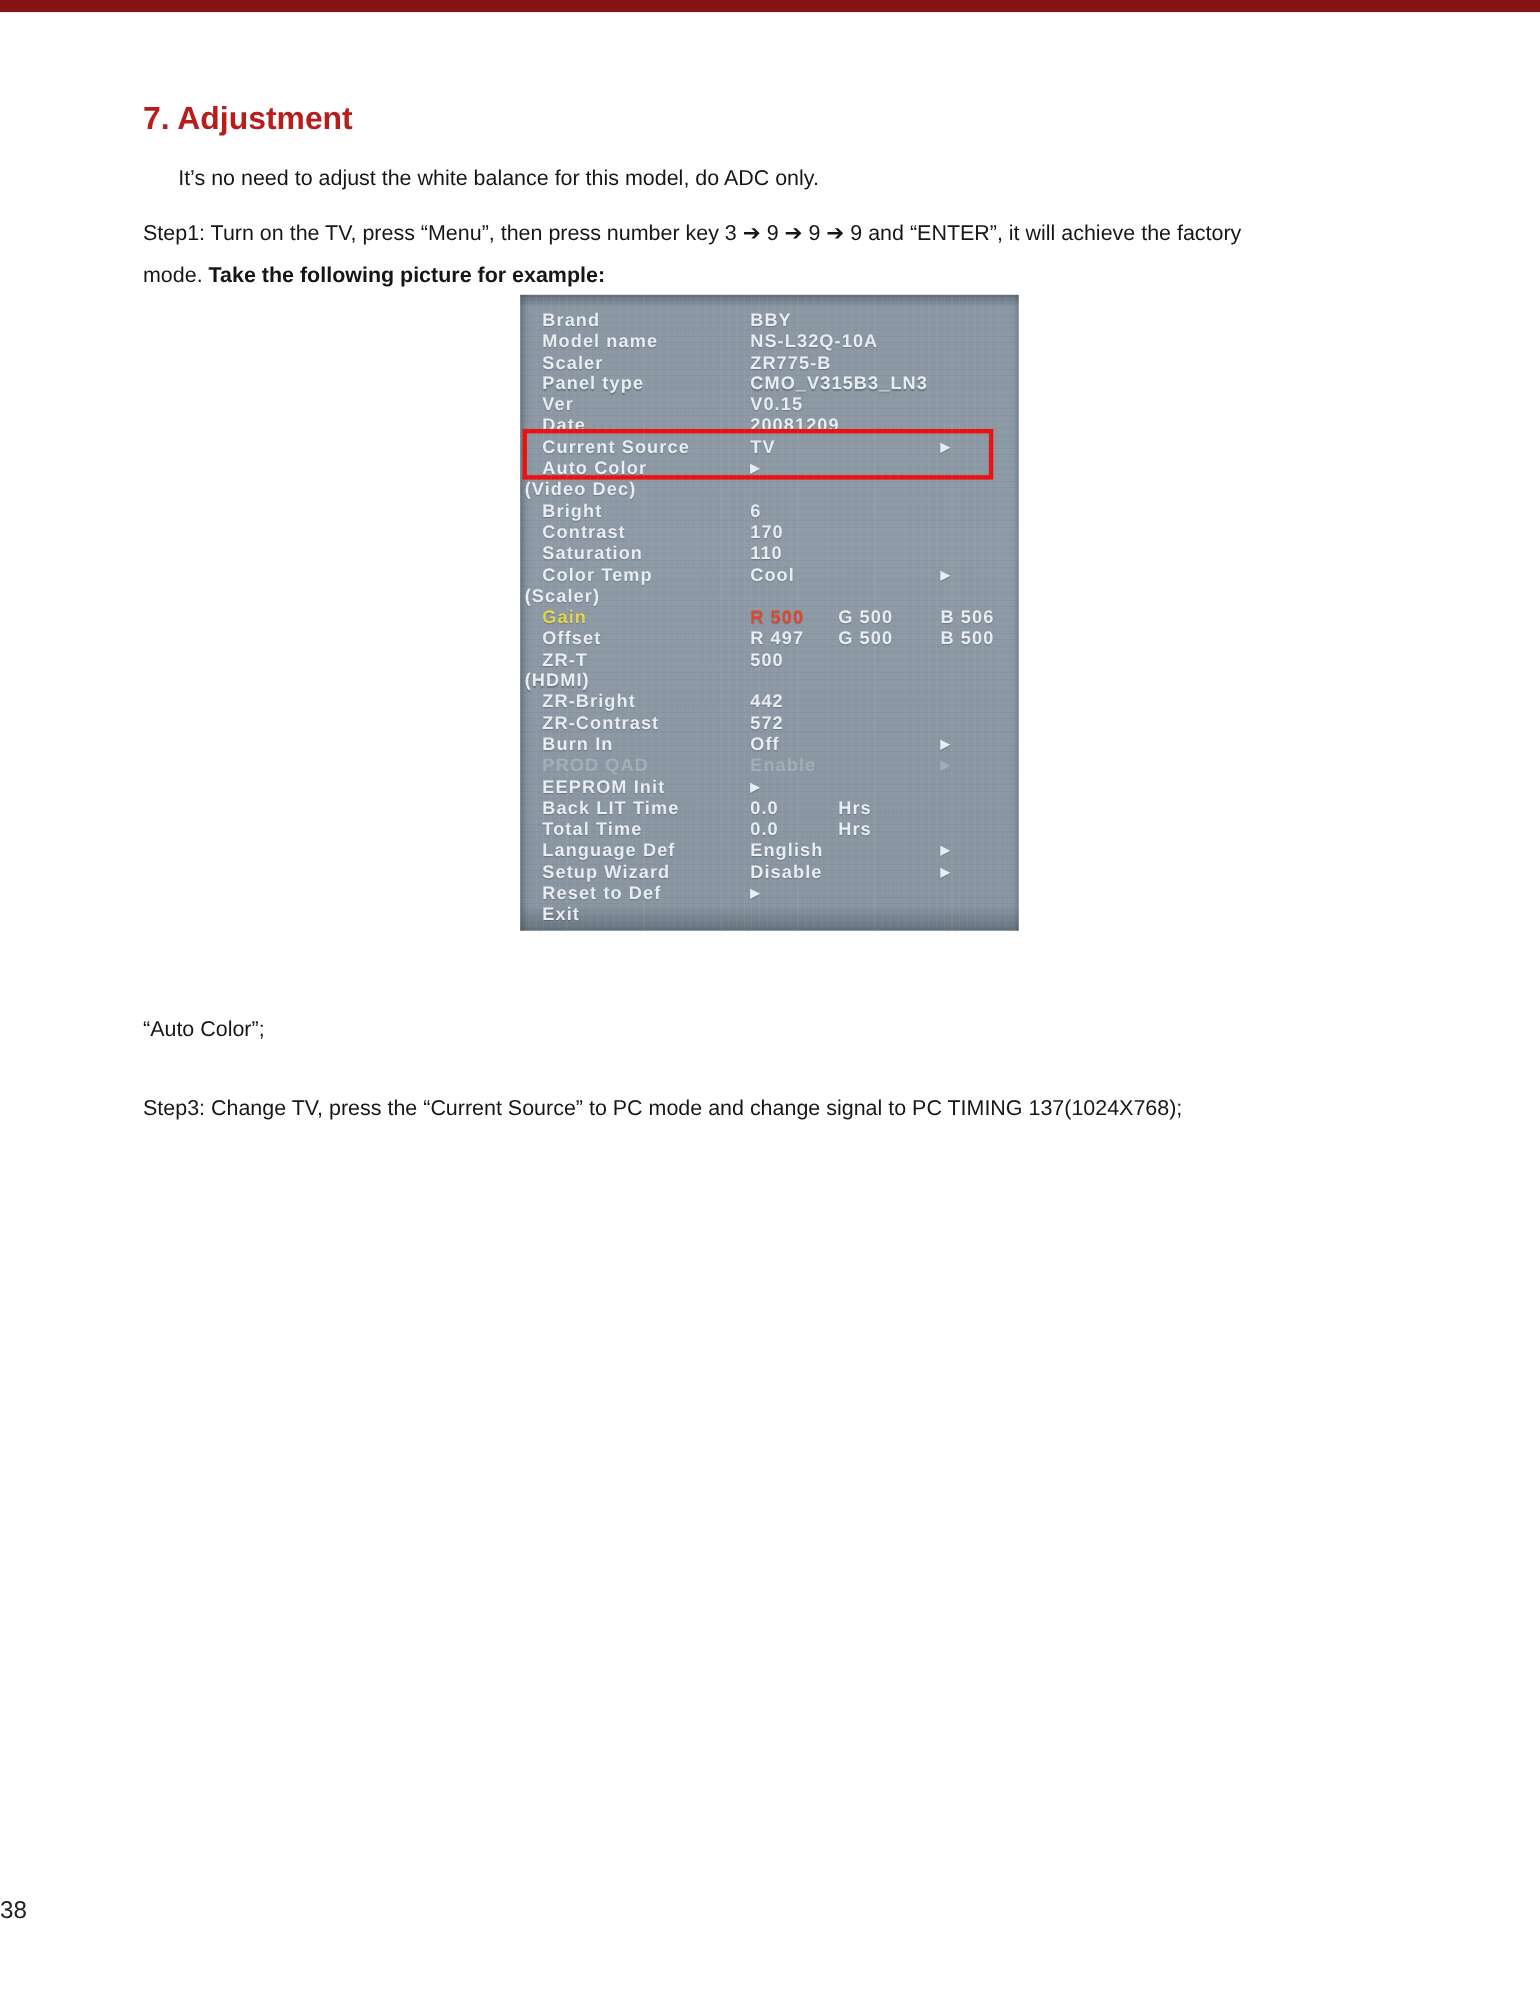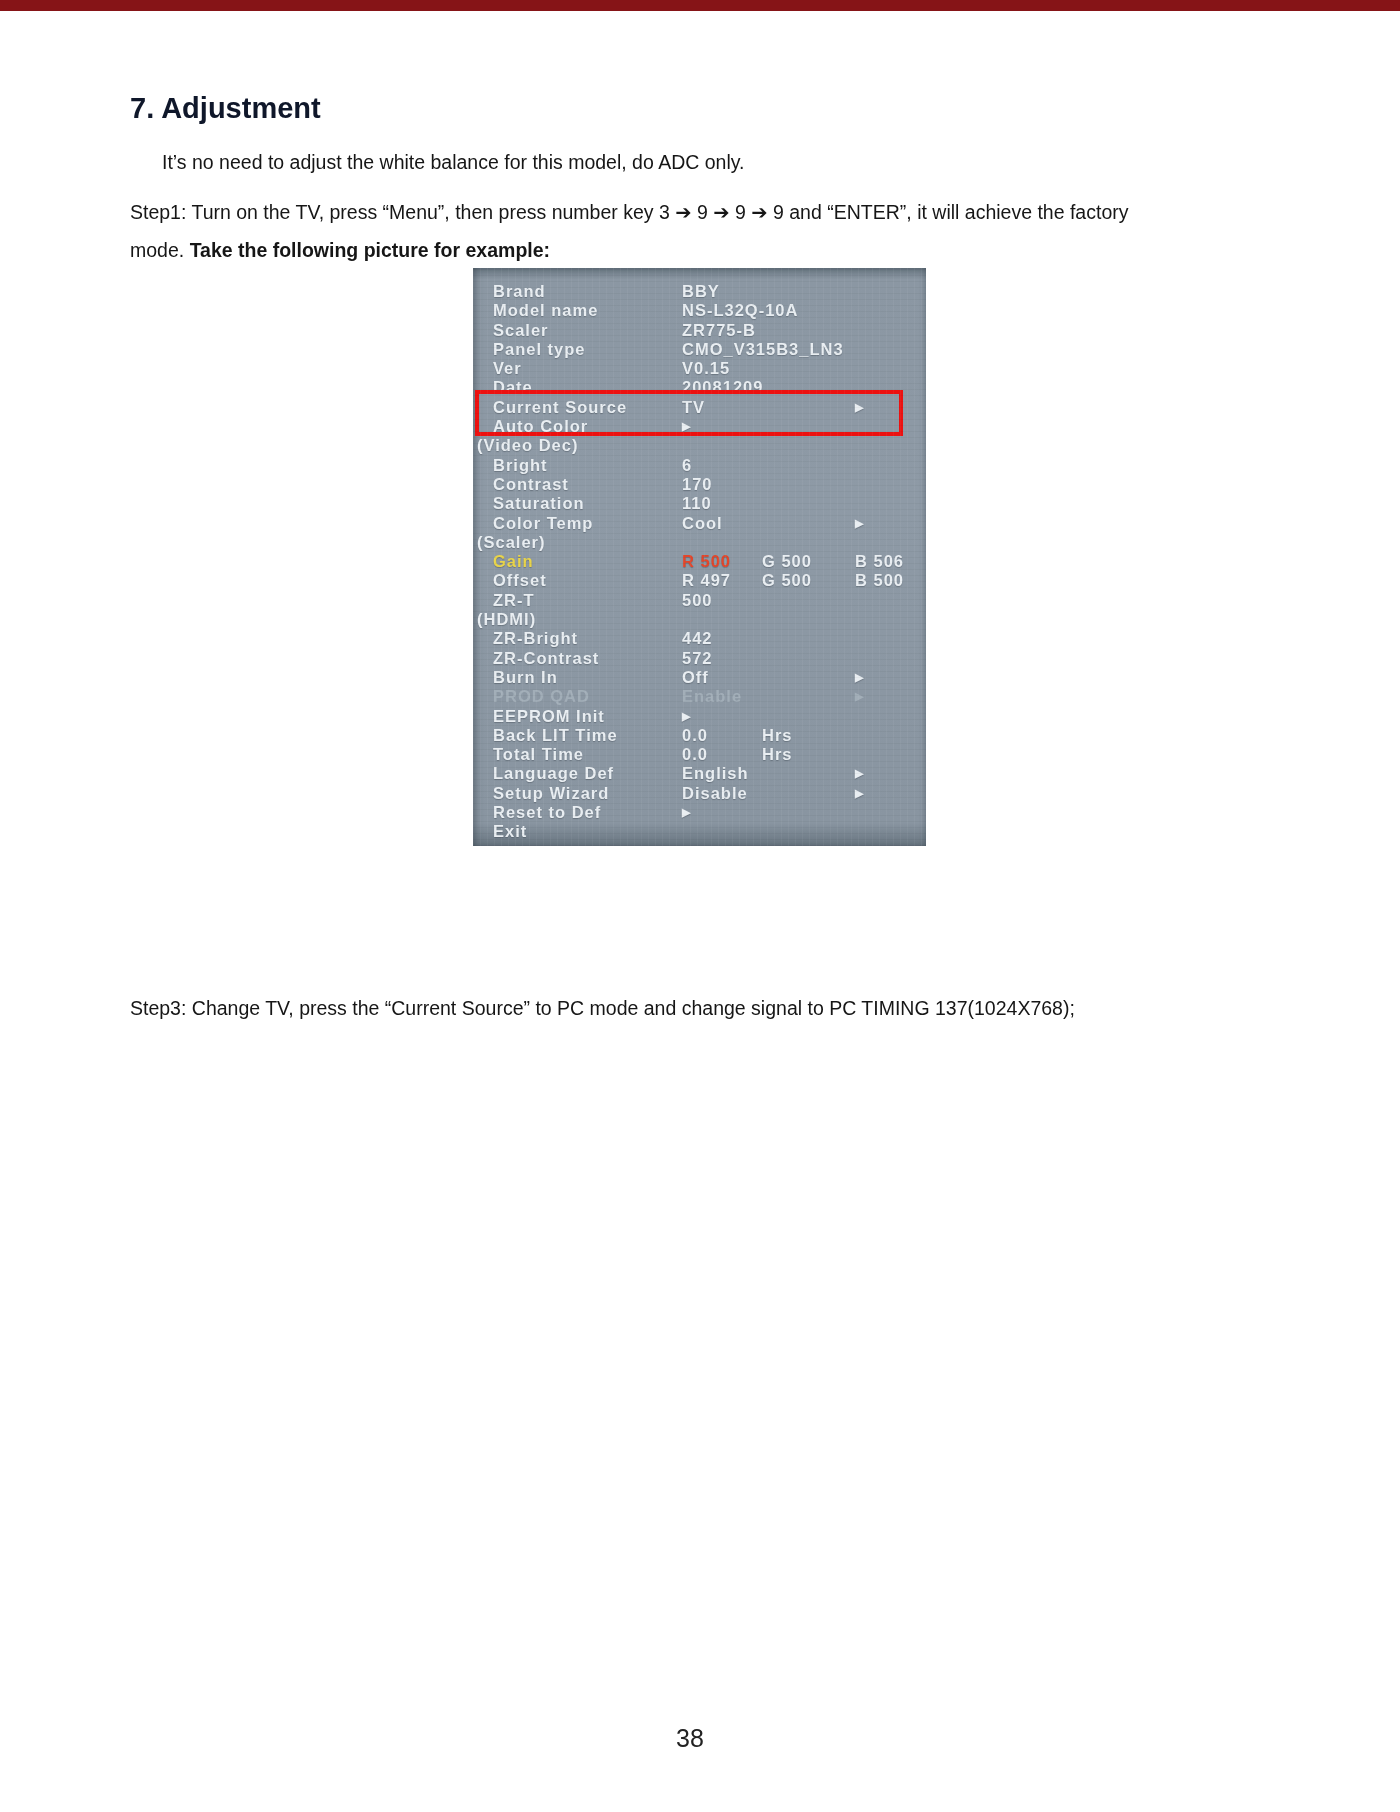--- a/index.html
+++ b/index.html
@@ -1,29 +1,29 @@
 <!DOCTYPE html>
 <html><head>
 <meta charset="utf-8">
 <style>
   html,body{margin:0;padding:0;}
   body{
     width:1400px;height:1812px;position:relative;background:#ffffff;
     font-family:"Liberation Sans", sans-serif;color:#141414;
   }
   .topbar{position:absolute;left:0;top:0;width:1400px;height:11px;background:#861417;}
-  .heading{position:absolute;left:130px;top:92px;font-size:29px;font-weight:bold;color:#0f172a;}
+  .heading{position:absolute;left:130px;top:92px;font-size:29px;font-weight:bold;color:#b91c1c;}
   .para{position:absolute;left:130px;font-size:19.5px;line-height:38px;color:#161616;width:1060px;}
   .p-intro{top:143px;margin-left:32px;}
   .p-step1{top:193px;}
   .p-step2{top:917px;}
   .p-step3{top:989px;}
   .para .ln{display:block;}
   .bold{font-weight:bold;}
-  .pagenum{position:absolute;left:0;top:1724px;width:1380px;text-align:center;font-size:25px;color:#222;}
+  .pagenum{position:absolute;left:0;top:1724px;width:1380px;font-size:22px;color:#222;}
 
   
   .osd{
     position:absolute;left:473px;top:268px;width:453px;height:578px;
     background:linear-gradient(180deg,#66747f 0,#8b97a3 2%,#8e9aa6 40%,#8995a1 96%,#67747f 100%);
     box-shadow:inset 6px 0 8px -5px rgba(40,52,62,.6), inset -4px 0 6px -4px rgba(40,52,62,.45);
     overflow:hidden;
   }
   .osd .tex{
     position:absolute;left:0;top:0;right:0;bottom:0;pointer-events:none;
@@ -191,19 +191,20 @@
       </div>
     <div class="mrow">
         <span class="c1">Exit</span>
       </div>
   </div>
   <div class="hlbox"></div>
   <div class="tex"></div>
 </div>
 
 <div class="para p-step2">
+  <span class="ln">“Auto Color”;</span>
 </div>
 
 <div class="para p-step3">
   <span class="ln">Step3: Change TV, press the “Current Source” to PC mode and change signal to PC TIMING 137(1024X768);</span>
 </div>
 
 <div class="pagenum">38</div>
 
 </body></html>

